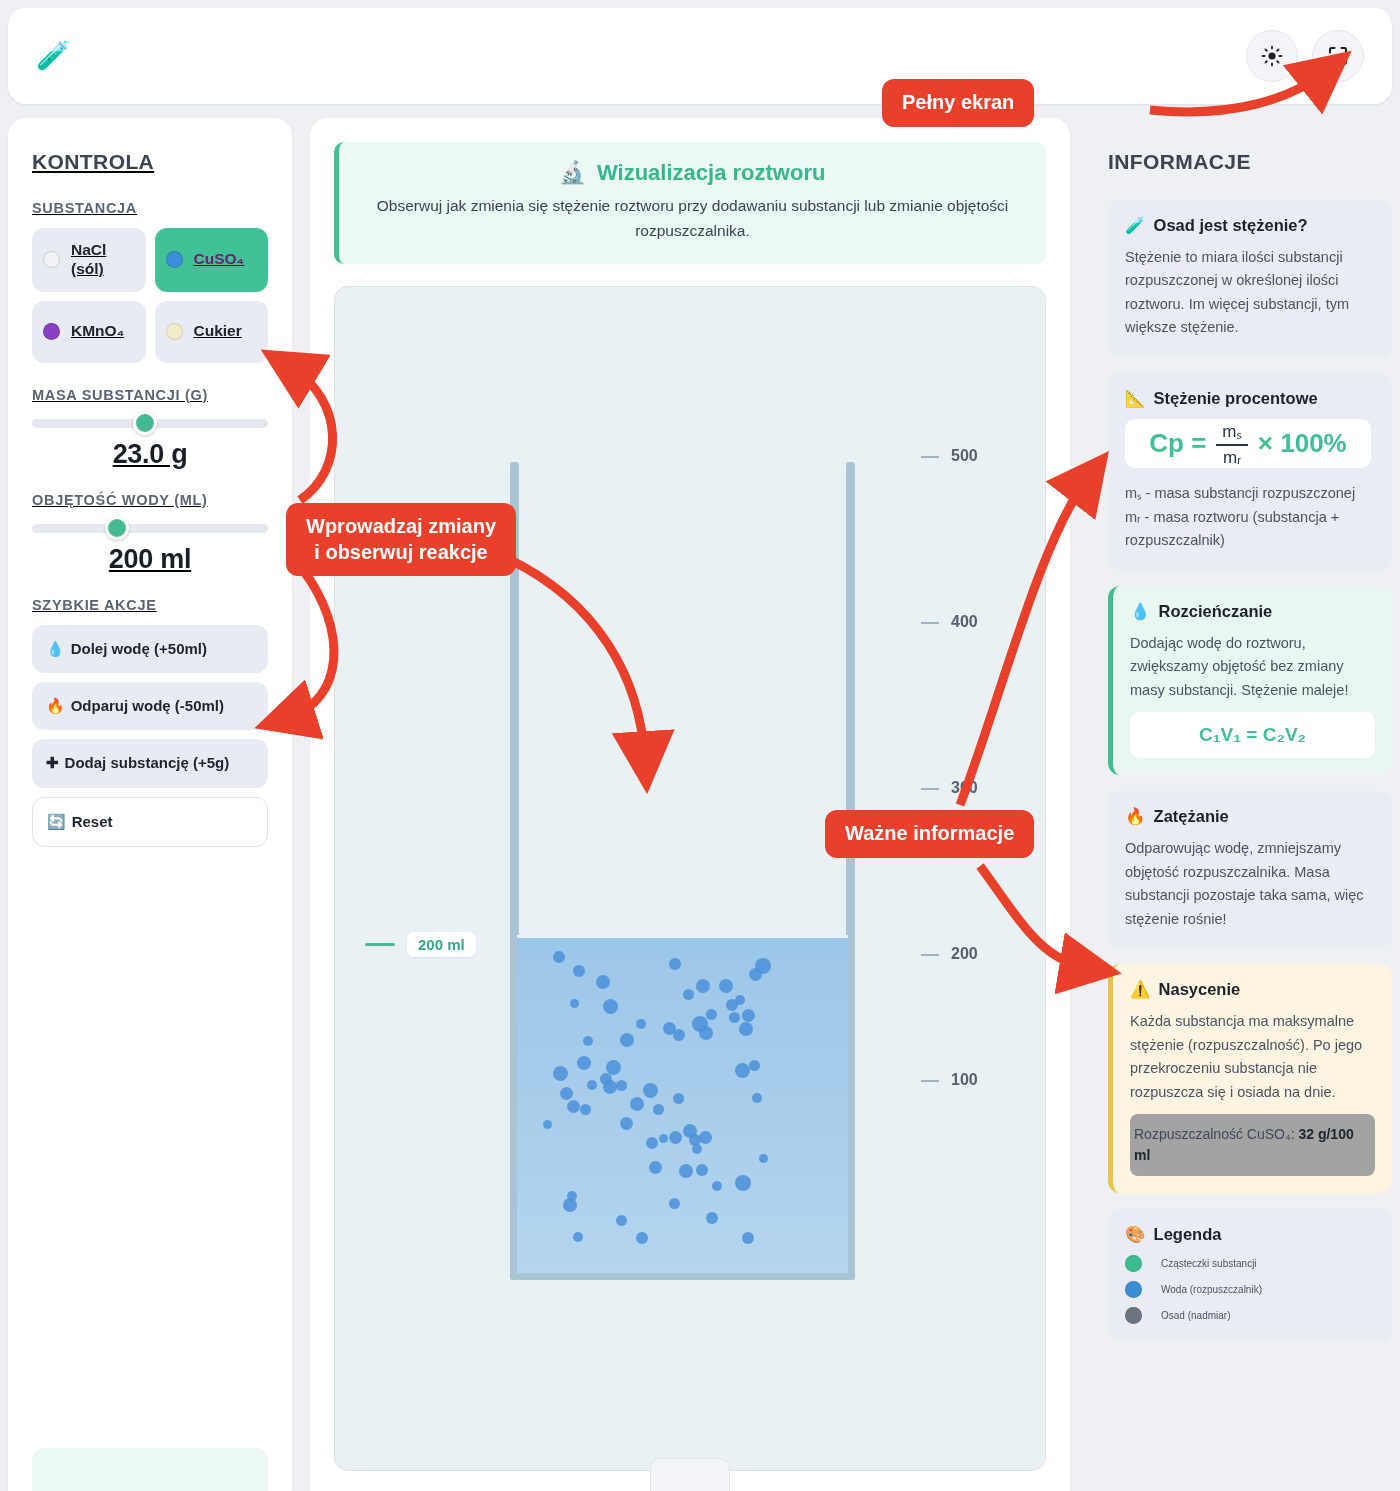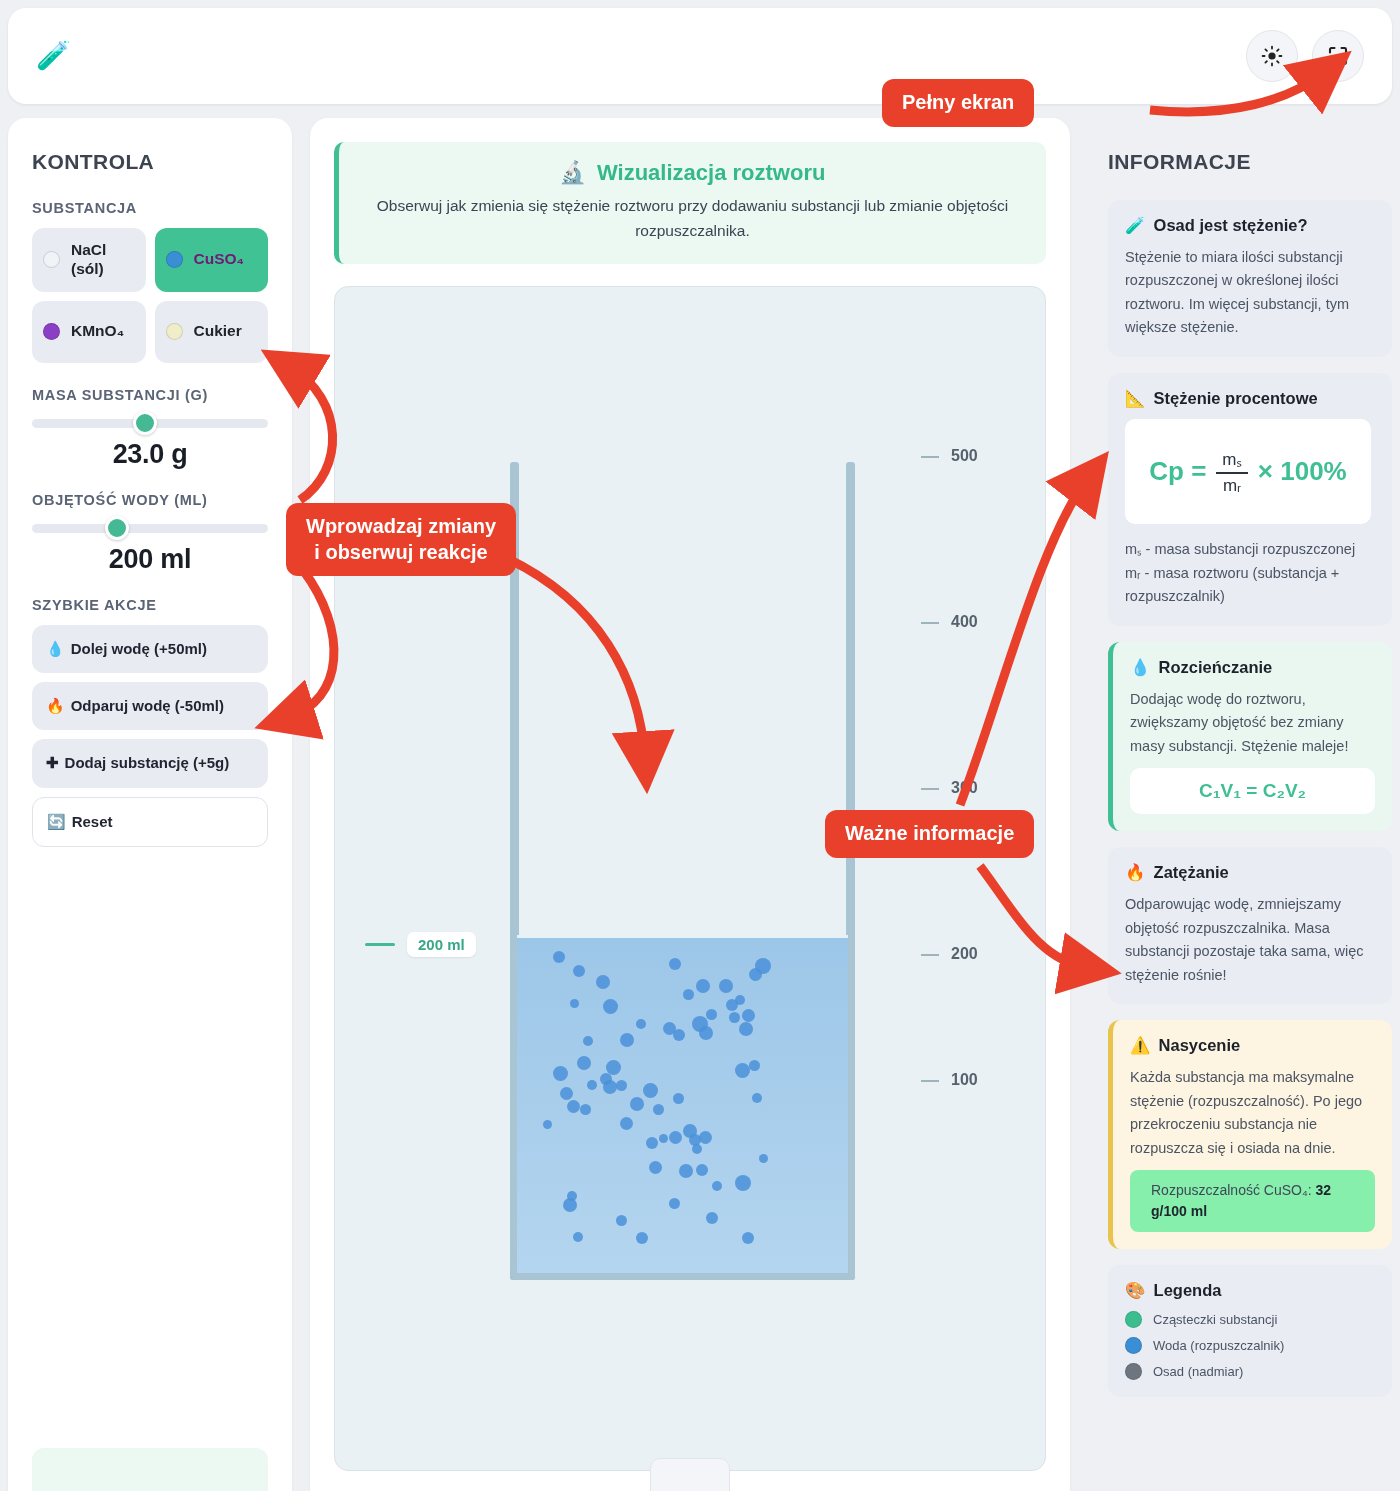--- a/index.html
+++ b/index.html
@@ -31,20 +31,21 @@
     cursor: pointer;
   }
 
   
   .left-panel {
     position: absolute; left: 8px; top: 118px; width: 284px; height: 1373px;
     background: #ffffff; border-radius: 18px 18px 0 0;
     box-shadow: 0 1px 3px rgba(16,24,40,.06);
     padding: 32px 24px 0 24px;
     overflow: hidden;
+    text-decoration: underline;
   }
   .center-panel {
     position: absolute; left: 310px; top: 118px; width: 760px; height: 1373px;
     background: #ffffff; border-radius: 18px 18px 0 0;
     box-shadow: 0 1px 3px rgba(16,24,40,.06);
     padding: 24px 24px 0 24px;
     overflow: hidden;
   }
   .right-panel {
     position: absolute; left: 1090px; top: 118px; width: 302px; height: 1373px;
@@ -181,45 +182,45 @@
   }
   .info-card.green { background: #e9f7f0; border-left: 5px solid #3fbf93; }
   .info-card.warn { background: #fdf5e1; border-left: 5px solid #edc котор; }
   .info-card.warn { background: #fdf5e1; border-left: 5px solid #e9c44c; }
   .card-title {
     font-size: 16.5px; font-weight: bold; color: #1c212b;
     display: flex; align-items: center; gap: 8px; margin-bottom: 11px;
   }
   .card-text { font-size: 14.5px; color: #4b5463; line-height: 1.62; }
   .formula-box {
-    background: #ffffff; border-radius: 10px; padding: 28px 10px;
+    background: #ffffff; border-radius: 10px; padding: 0 10px;
     display: flex; align-items: center; justify-content: center;
     margin: 4px 4px 14px 0;
   }
   .formula {
     display: flex; align-items: center; gap: 10px;
     font-size: 26px; font-weight: bold; color: #3fbf93;
   }
   .frac { display: inline-flex; flex-direction: column; align-items: center; font-size: 17px; color: #2b3340; font-weight: normal; }
   .frac .num { padding: 0 6px 2px 6px; }
   .frac .bar { width: 100%; height: 2.5px; background: #2b3340; }
   .frac .den { padding: 2px 6px 0 6px; }
   .formula-small {
     background: #ffffff; border-radius: 10px; padding: 12px;
     text-align: center; font-size: 19px; font-weight: bold; color: #3fbf93;
     margin-top: 10px;
   }
   .sat-box {
-    background: #86efac; border-radius: 8px; padding: 10px 21px;
+    background: #a3a3a3; border-radius: 8px; padding: 10px 4px;
     font-size: 14px; color: #3f4856; line-height: 1.5; margin-top: 10px;
   }
   .sat-box b { color: #20262f; }
   .legend-row {
-    display: flex; align-items: center; gap: 11px;
-    font-size: 13px; color: #4b5463; margin-top: 9px;
+    display: flex; align-items: center; gap: 19px;
+    font-size: 10px; color: #4b5463; margin-top: 9px;
   }
   .legend-dot { width: 17px; height: 17px; border-radius: 50%; border: 1.5px solid rgba(0,0,0,.10); }
 
   
   .overlay { position: absolute; inset: 0; pointer-events: none; }
   .callout {
     position: absolute; background: #e8402a; color: #ffffff;
     border-radius: 12px; padding: 11px 20px;
     font-size: 20px; font-weight: bold; line-height: 1.28;
     white-space: pre-line;

